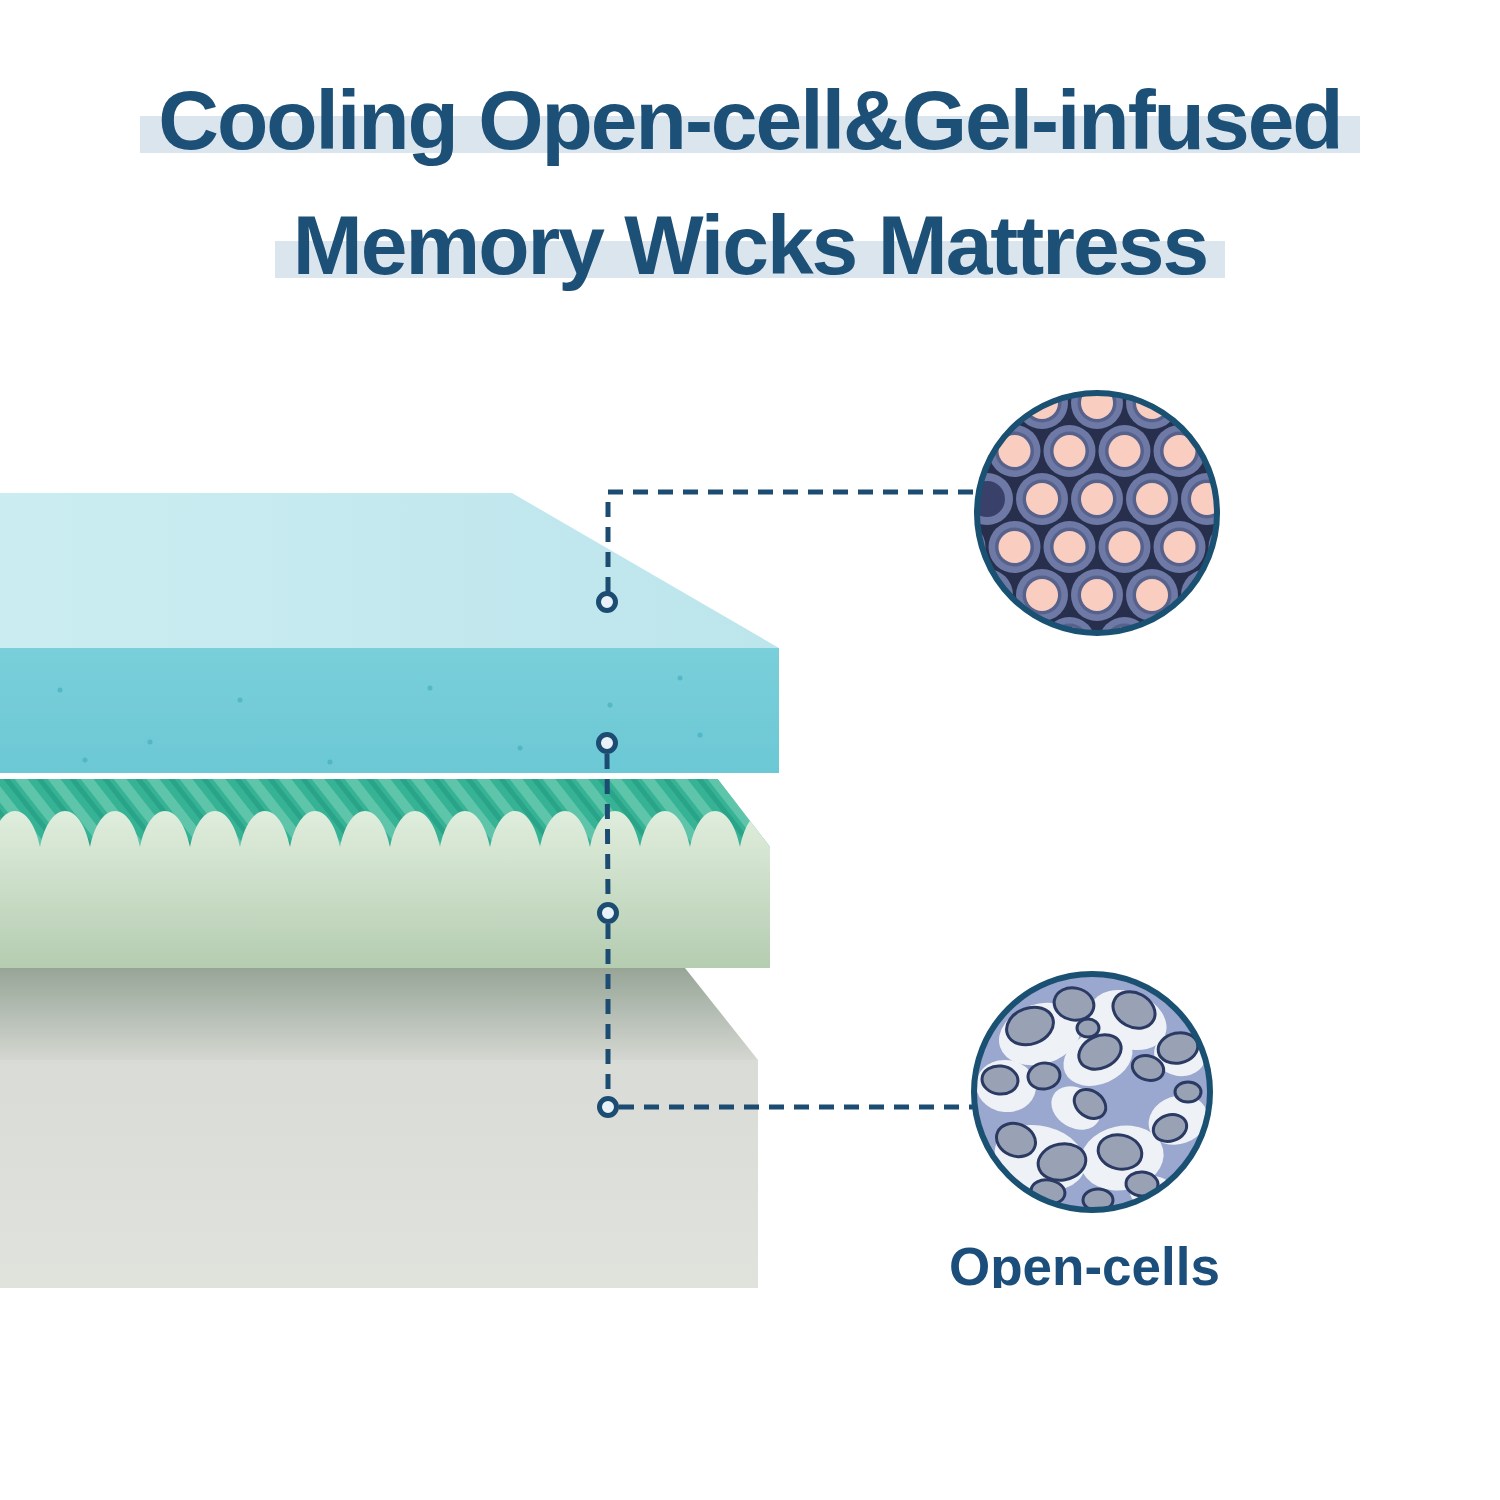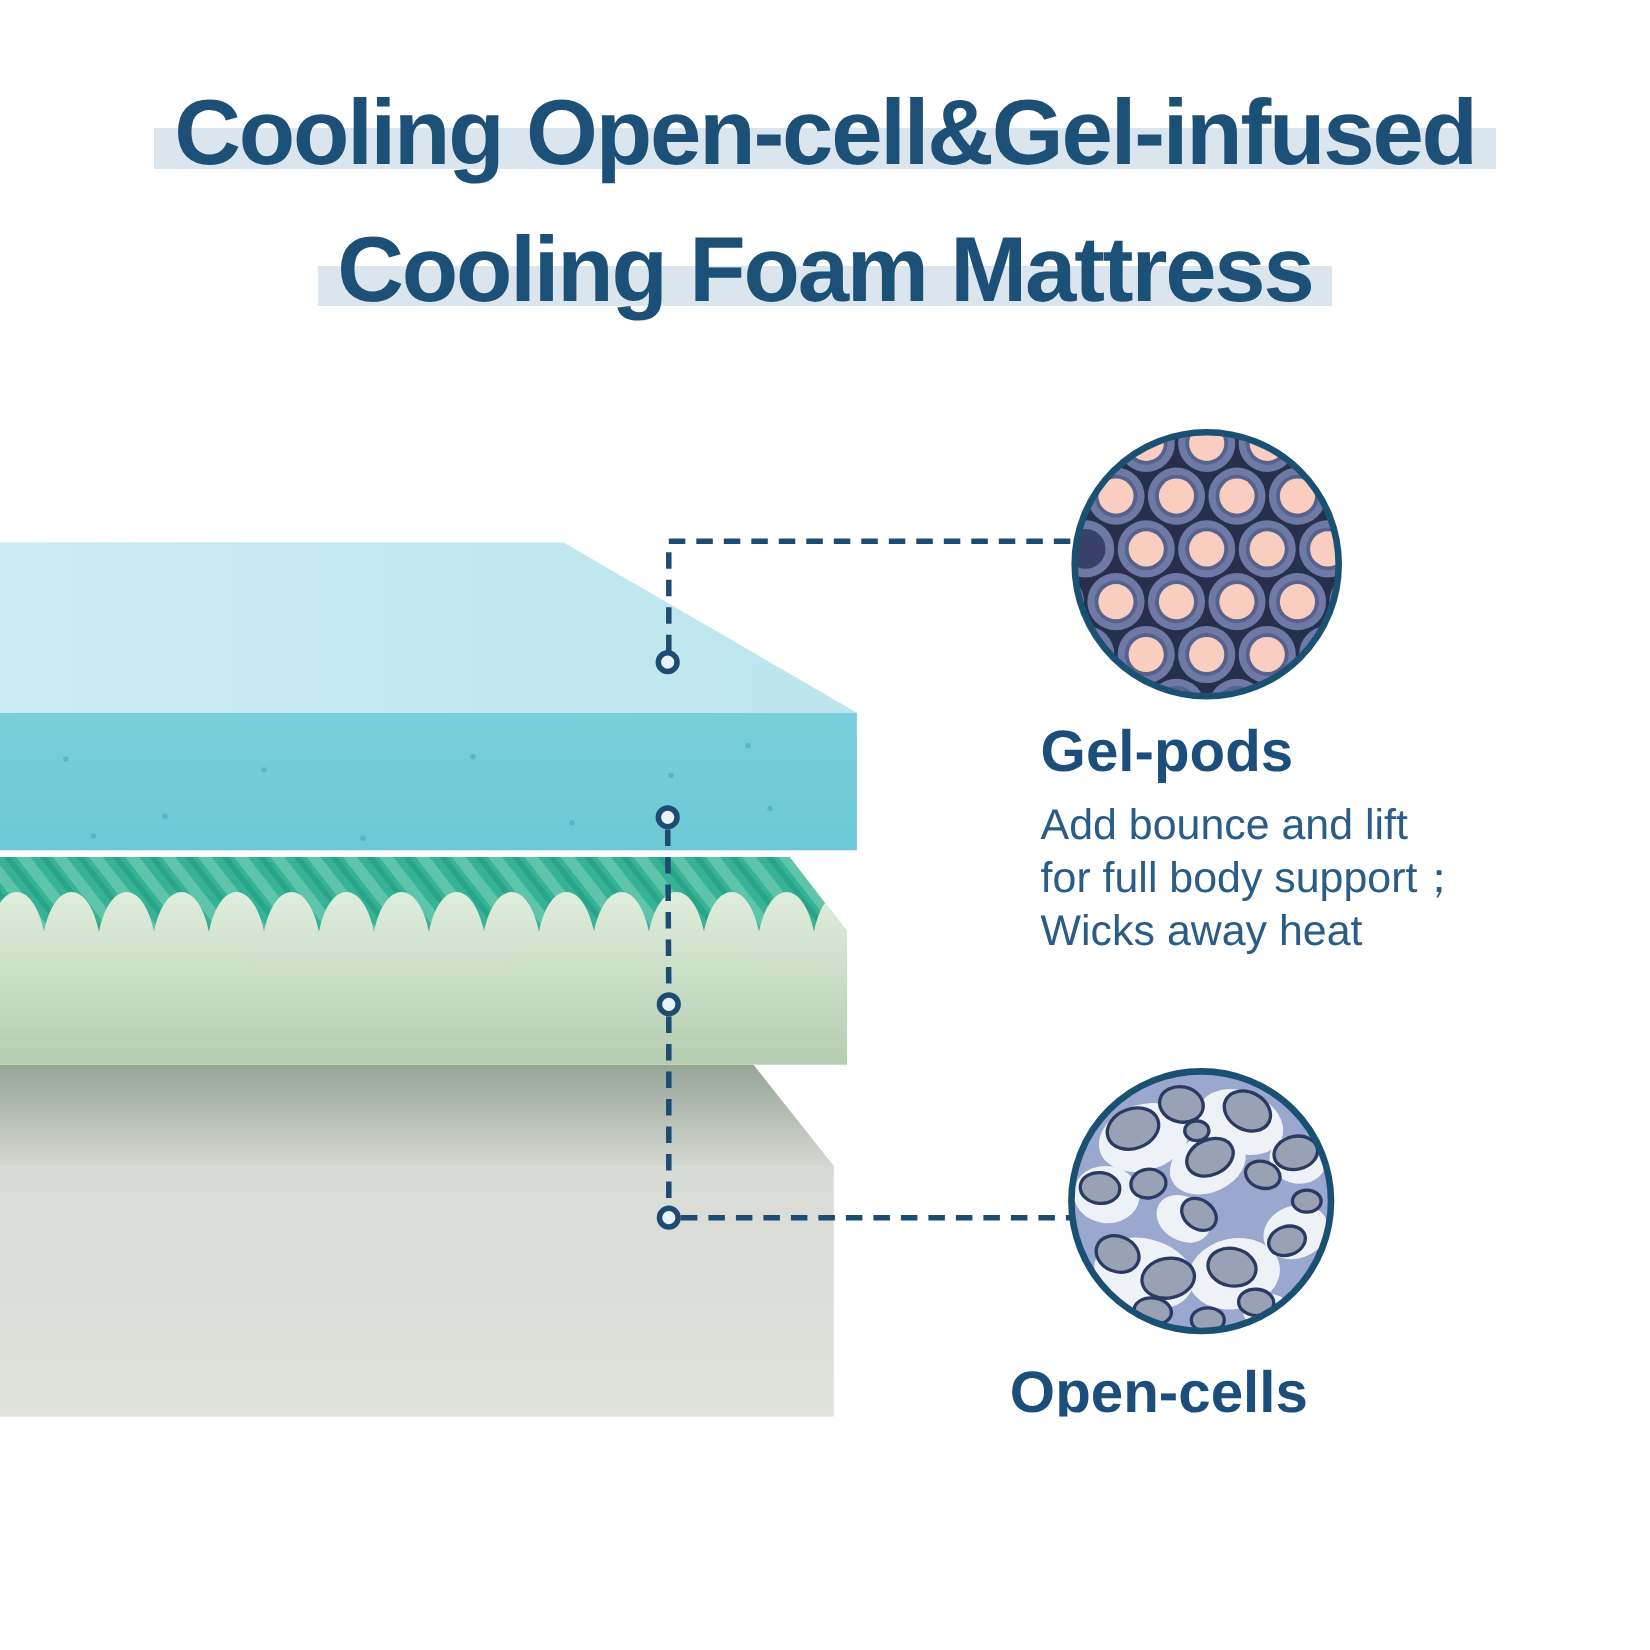--- a/index.html
+++ b/index.html
@@ -47,21 +47,21 @@
     white-space:nowrap;
   }
   .title .line2wrap{margin-top:37px;}
 
   .diagram-svg{position:absolute;left:0;top:0;width:1500px;height:1500px;z-index:1;}
 
   .callout{position:absolute;z-index:4;}
   .callout .head{font-size:53px;font-weight:700;color:var(--heading-blue);line-height:1.1;white-space:nowrap;}
   .callout .body{margin-top:14px;font-size:39px;color:var(--body-blue);line-height:48px;white-space:nowrap;}
   #callout-gel{left:946px;top:655px;}
-  #callout-open{left:918px;top:1238px;}
+  #callout-open{left:949px;top:1238px;}
 
   
   .s-top1{stop-color:var(--top-face);} .s-top2{stop-color:var(--top-face-dark);}
   .s-gel1{stop-color:var(--gel-front);} .s-gel2{stop-color:var(--gel-front-dark);}
   .s-sage1{stop-color:var(--sage-light);} .s-sage2{stop-color:var(--sage);}
   .s-bt1{stop-color:var(--base-top-dark);} .s-bt2{stop-color:var(--base-top-light);}
   .s-bf1{stop-color:var(--base-front);} .s-bf2{stop-color:var(--base-front-light);}
   .p-ridge-base{fill:var(--ridge-teal);}
   .p-ridge-light{fill:var(--ridge-teal-light);}
   .p-ridge-dark{fill:var(--ridge-teal-dark);}
@@ -247,29 +247,21 @@
         <ellipse class="cell-gray" cx="96" cy="0" rx="13" ry="10"></ellipse>
         <ellipse class="cell-gray" cx="6" cy="108" rx="15" ry="11"></ellipse>
         <ellipse class="cell-gray" cx="-4" cy="-64" rx="11" ry="9"></ellipse>
       </g>
       <circle r="118" class="ring-border"></circle>
     </g>
   </svg>
 
   <div class="title">
     <div><span class="line">Cooling Open-cell&amp;Gel-infused</span></div>
-    <div class="line2wrap"><span class="line">Cooling Foam Mattress</span></div>
+    <div class="line2wrap"><span class="line">Memory Wicks Mattress</span></div>
   </div>
 
-  <div class="callout" id="callout-gel">
-    <div class="head">Gel-pods</div>
-    <div class="body">
-      <div>Add bounce and lift</div>
-      <div>for full body support；</div>
-      <div>Wicks away heat</div>
-    </div>
-  </div>
 
   <div class="callout" id="callout-open">
     <div class="head">Open-cells</div>
   </div>
 
 </div>
 
 </body></html>

